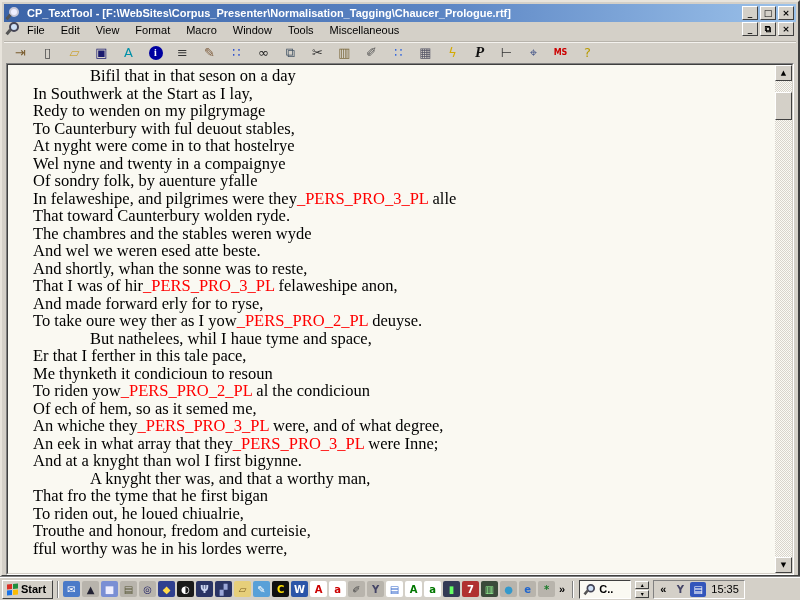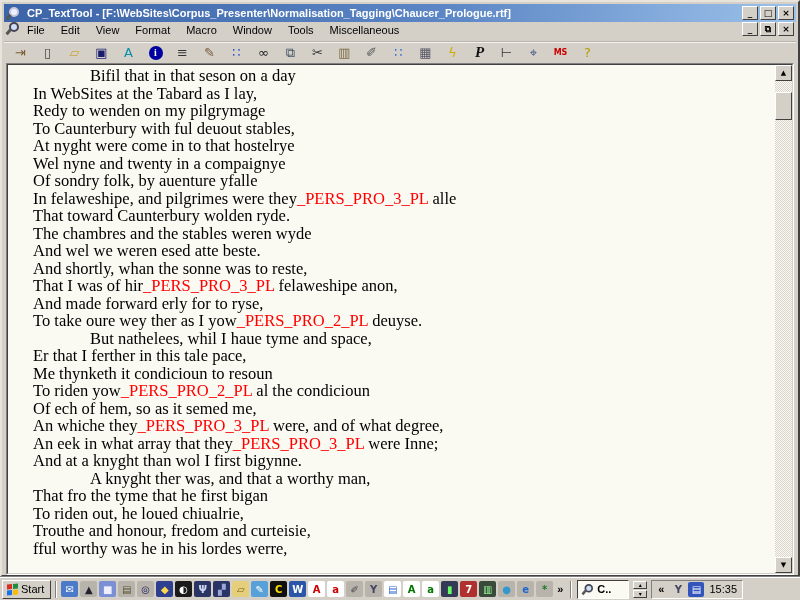--- a/index.html
+++ b/index.html
@@ -69,21 +69,21 @@
   .scroll-btn.down { bottom:0; }
   .scroll-thumb { position:absolute; left:0; top:27px; width:17px; height:28px;
     background:#d4d0c8; border:1px solid; border-color:#fff #404040 #404040 #fff; }
 
   
   .taskbar { position:absolute; left:0; bottom:0; width:800px; height:23px;
     background:#d4d0c8; border-top:1px solid #fff; box-shadow:0 -1px #808080;
     display:flex; align-items:center; padding:0 2px; gap:1px; }
   .start-button { height:19px; display:flex; align-items:center; gap:3px;
     padding:0 6px 0 4px; background:#d4d0c8; border:1px solid;
-    border-color:#fff #404040 #404040 #fff; font-size:11px; font-weight:normal;justify-content:center; }
+    border-color:#fff #404040 #404040 #fff; font-size:11px; font-weight:bold;justify-content:center; }
   .start-flag { width:11px; height:11px; display:grid;
     grid-template-columns:1fr 1fr; grid-template-rows:1fr 1fr; gap:1px;
     transform:skewY(-4deg); }
   .start-flag i { display:block; }
   .ql-sep { width:2px; height:17px; border-left:1px solid #808080;
     border-right:1px solid #fff; margin:0 3px; }
   .ql-icon { width:17px; height:16px; border-radius:2px; display:flex;
     align-items:center; justify-content:center; font-size:10px; font-weight:bold;
     flex:0 0 auto; font-family:"DejaVu Sans", sans-serif; }
   .chevron { font-size:11px; font-weight:bold; color:#000; padding:0 3px; }
@@ -199,21 +199,21 @@
       </span>
       <span class="tb-btn">
         <span class="tb-glyph" style="color: rgb(184, 155, 0);">?</span>
       </span>
     </div>
 
   <div class="textarea">
     <div class="textarea-inner">
       <div class="text-content" id="text-content">
           <div class="text-line indent"><span>Bifil that in that seson on a day</span></div>
-          <div class="text-line"><span>In WebSites at the Tabard as I lay,</span></div>
+          <div class="text-line"><span>In Southwerk at the Start as I lay,</span></div>
           <div class="text-line"><span>Redy to wenden on my pilgrymage</span></div>
           <div class="text-line"><span>To Caunterbury with ful deuout stables,</span></div>
           <div class="text-line"><span>At nyght were come in to that hostelrye</span></div>
           <div class="text-line"><span>Wel nyne and twenty in a compaignye</span></div>
           <div class="text-line"><span>Of sondry folk, by auenture yfalle</span></div>
           <div class="text-line"><span>In felaweshipe, and pilgrimes were they</span><span class="tag" style="color: rgb(255, 0, 0);">_PERS_PRO_3_PL</span><span> alle</span></div>
           <div class="text-line"><span>That toward Caunterbury wolden ryde.</span></div>
           <div class="text-line"><span>The chambres and the stables weren wyde</span></div>
           <div class="text-line"><span>And wel we weren esed atte beste.</span></div>
           <div class="text-line"><span>And shortly, whan the sonne was to reste,</span></div>

